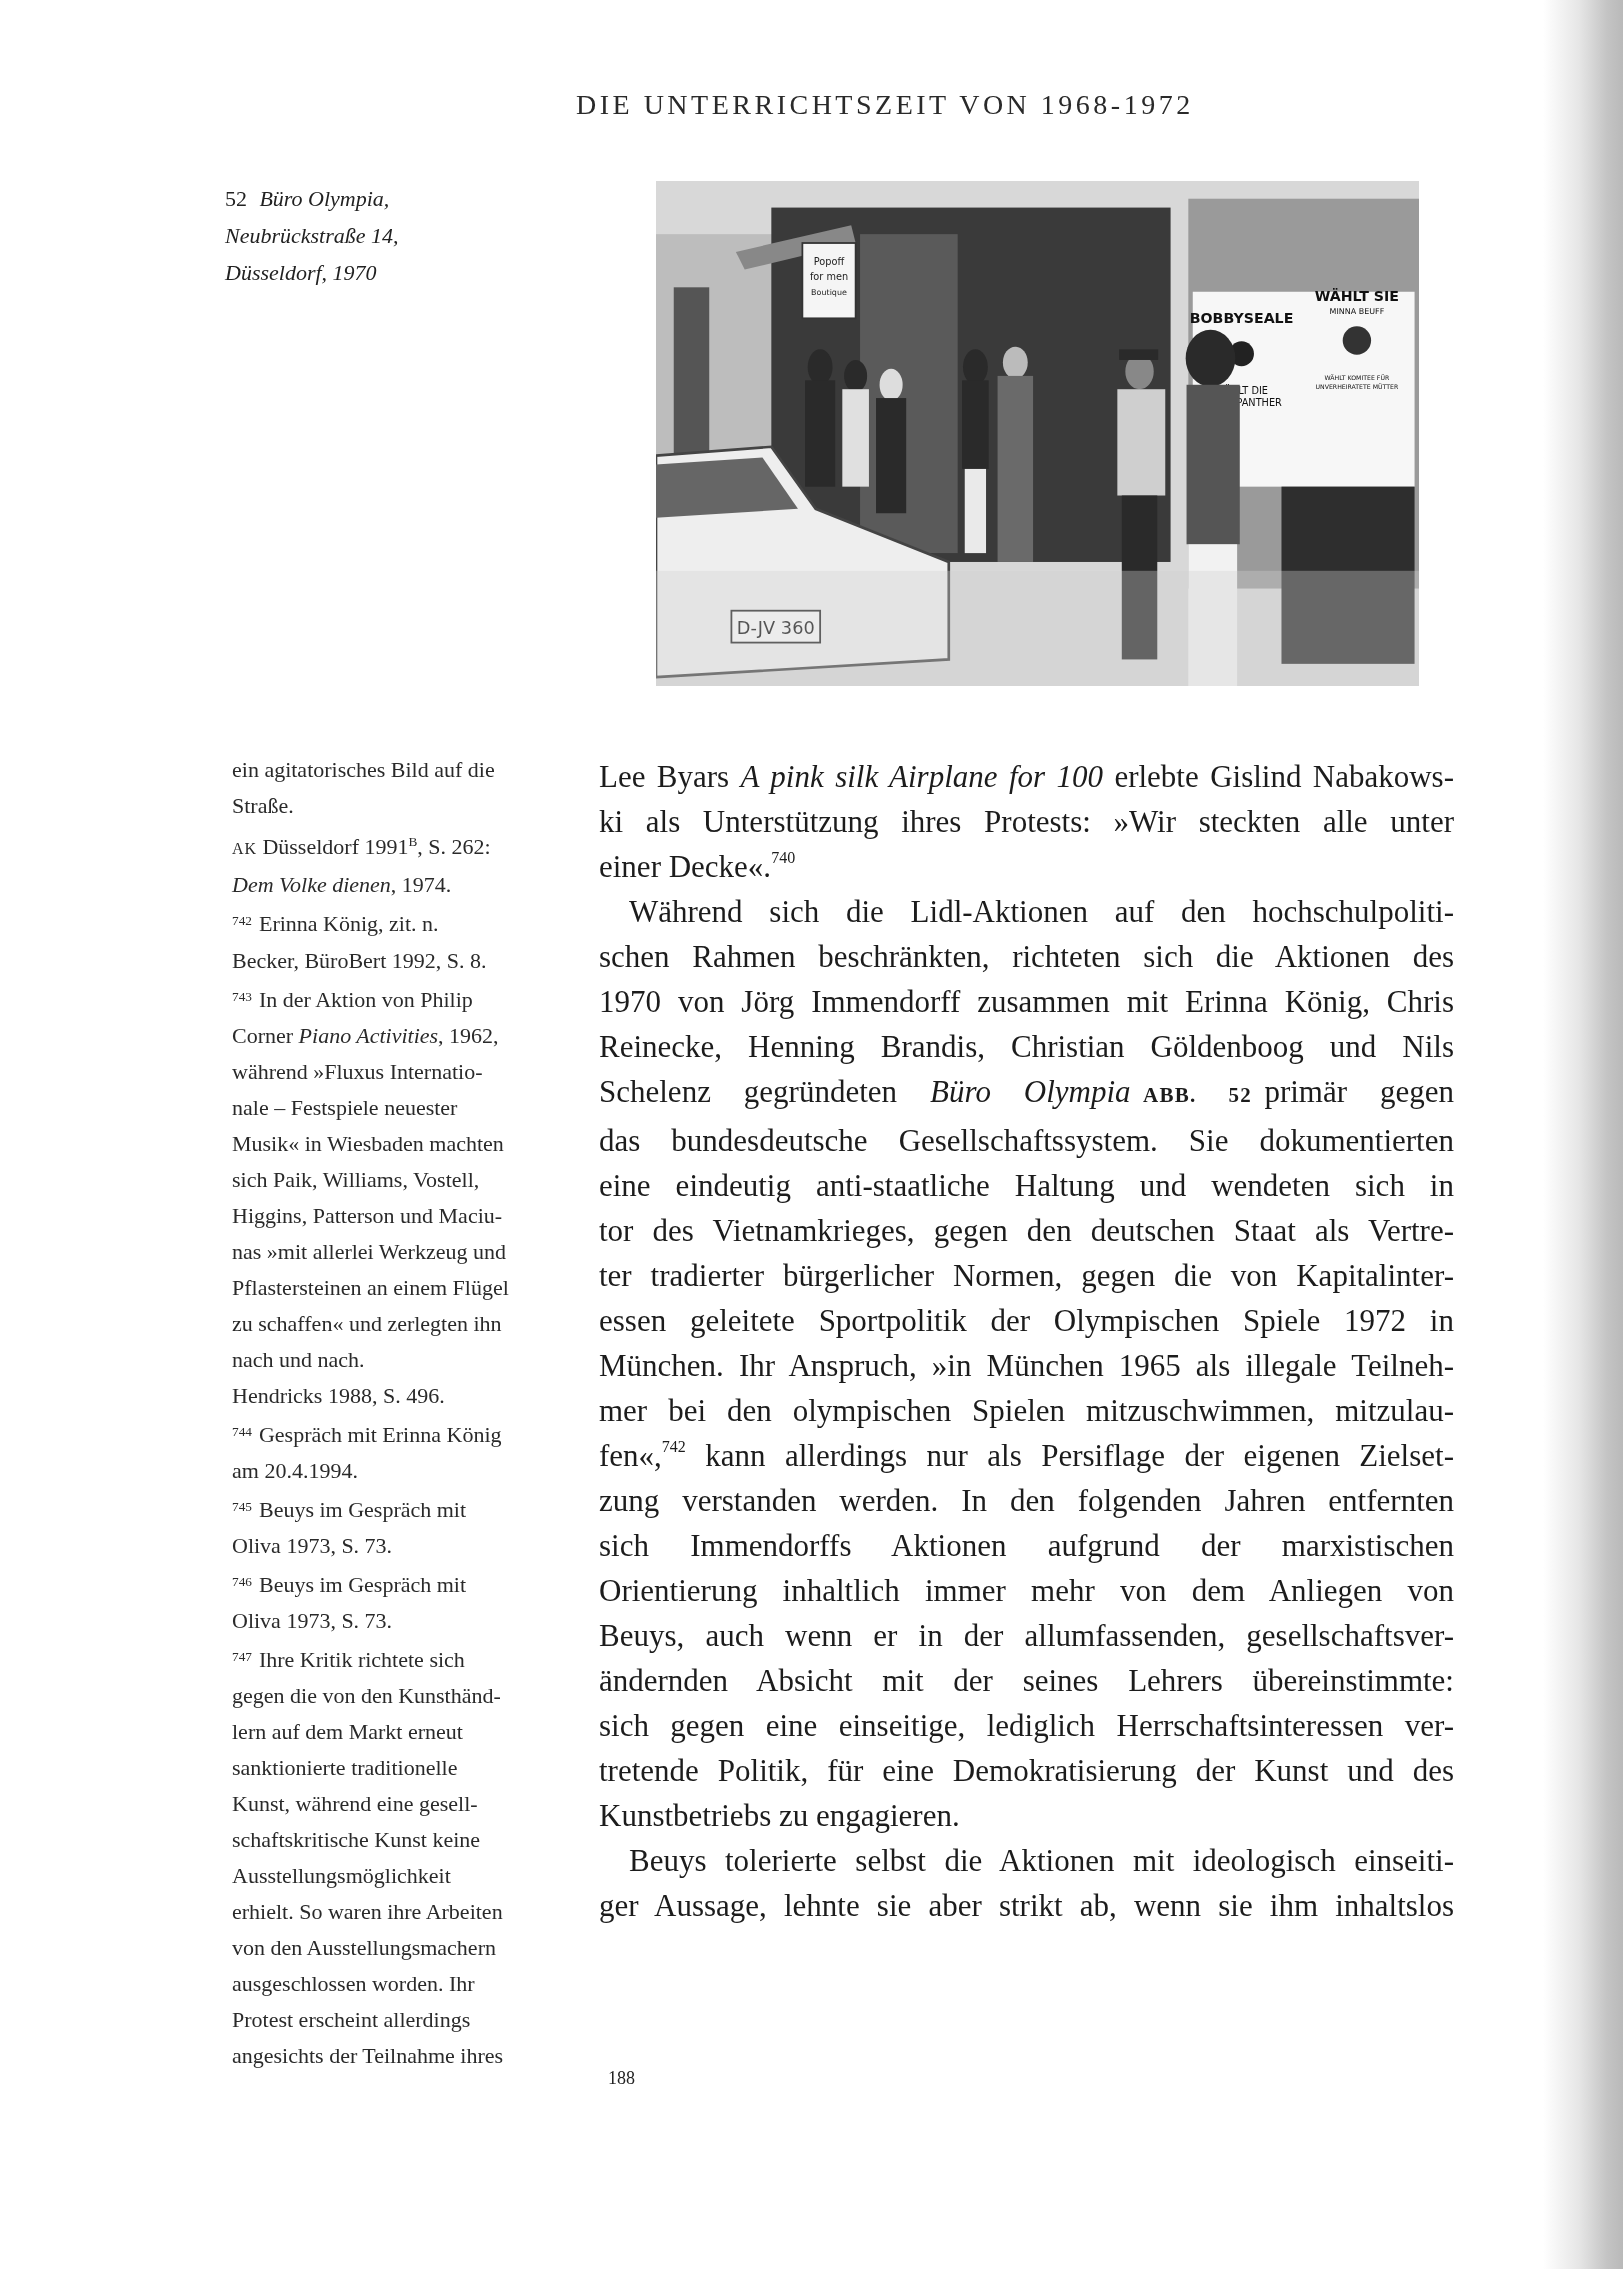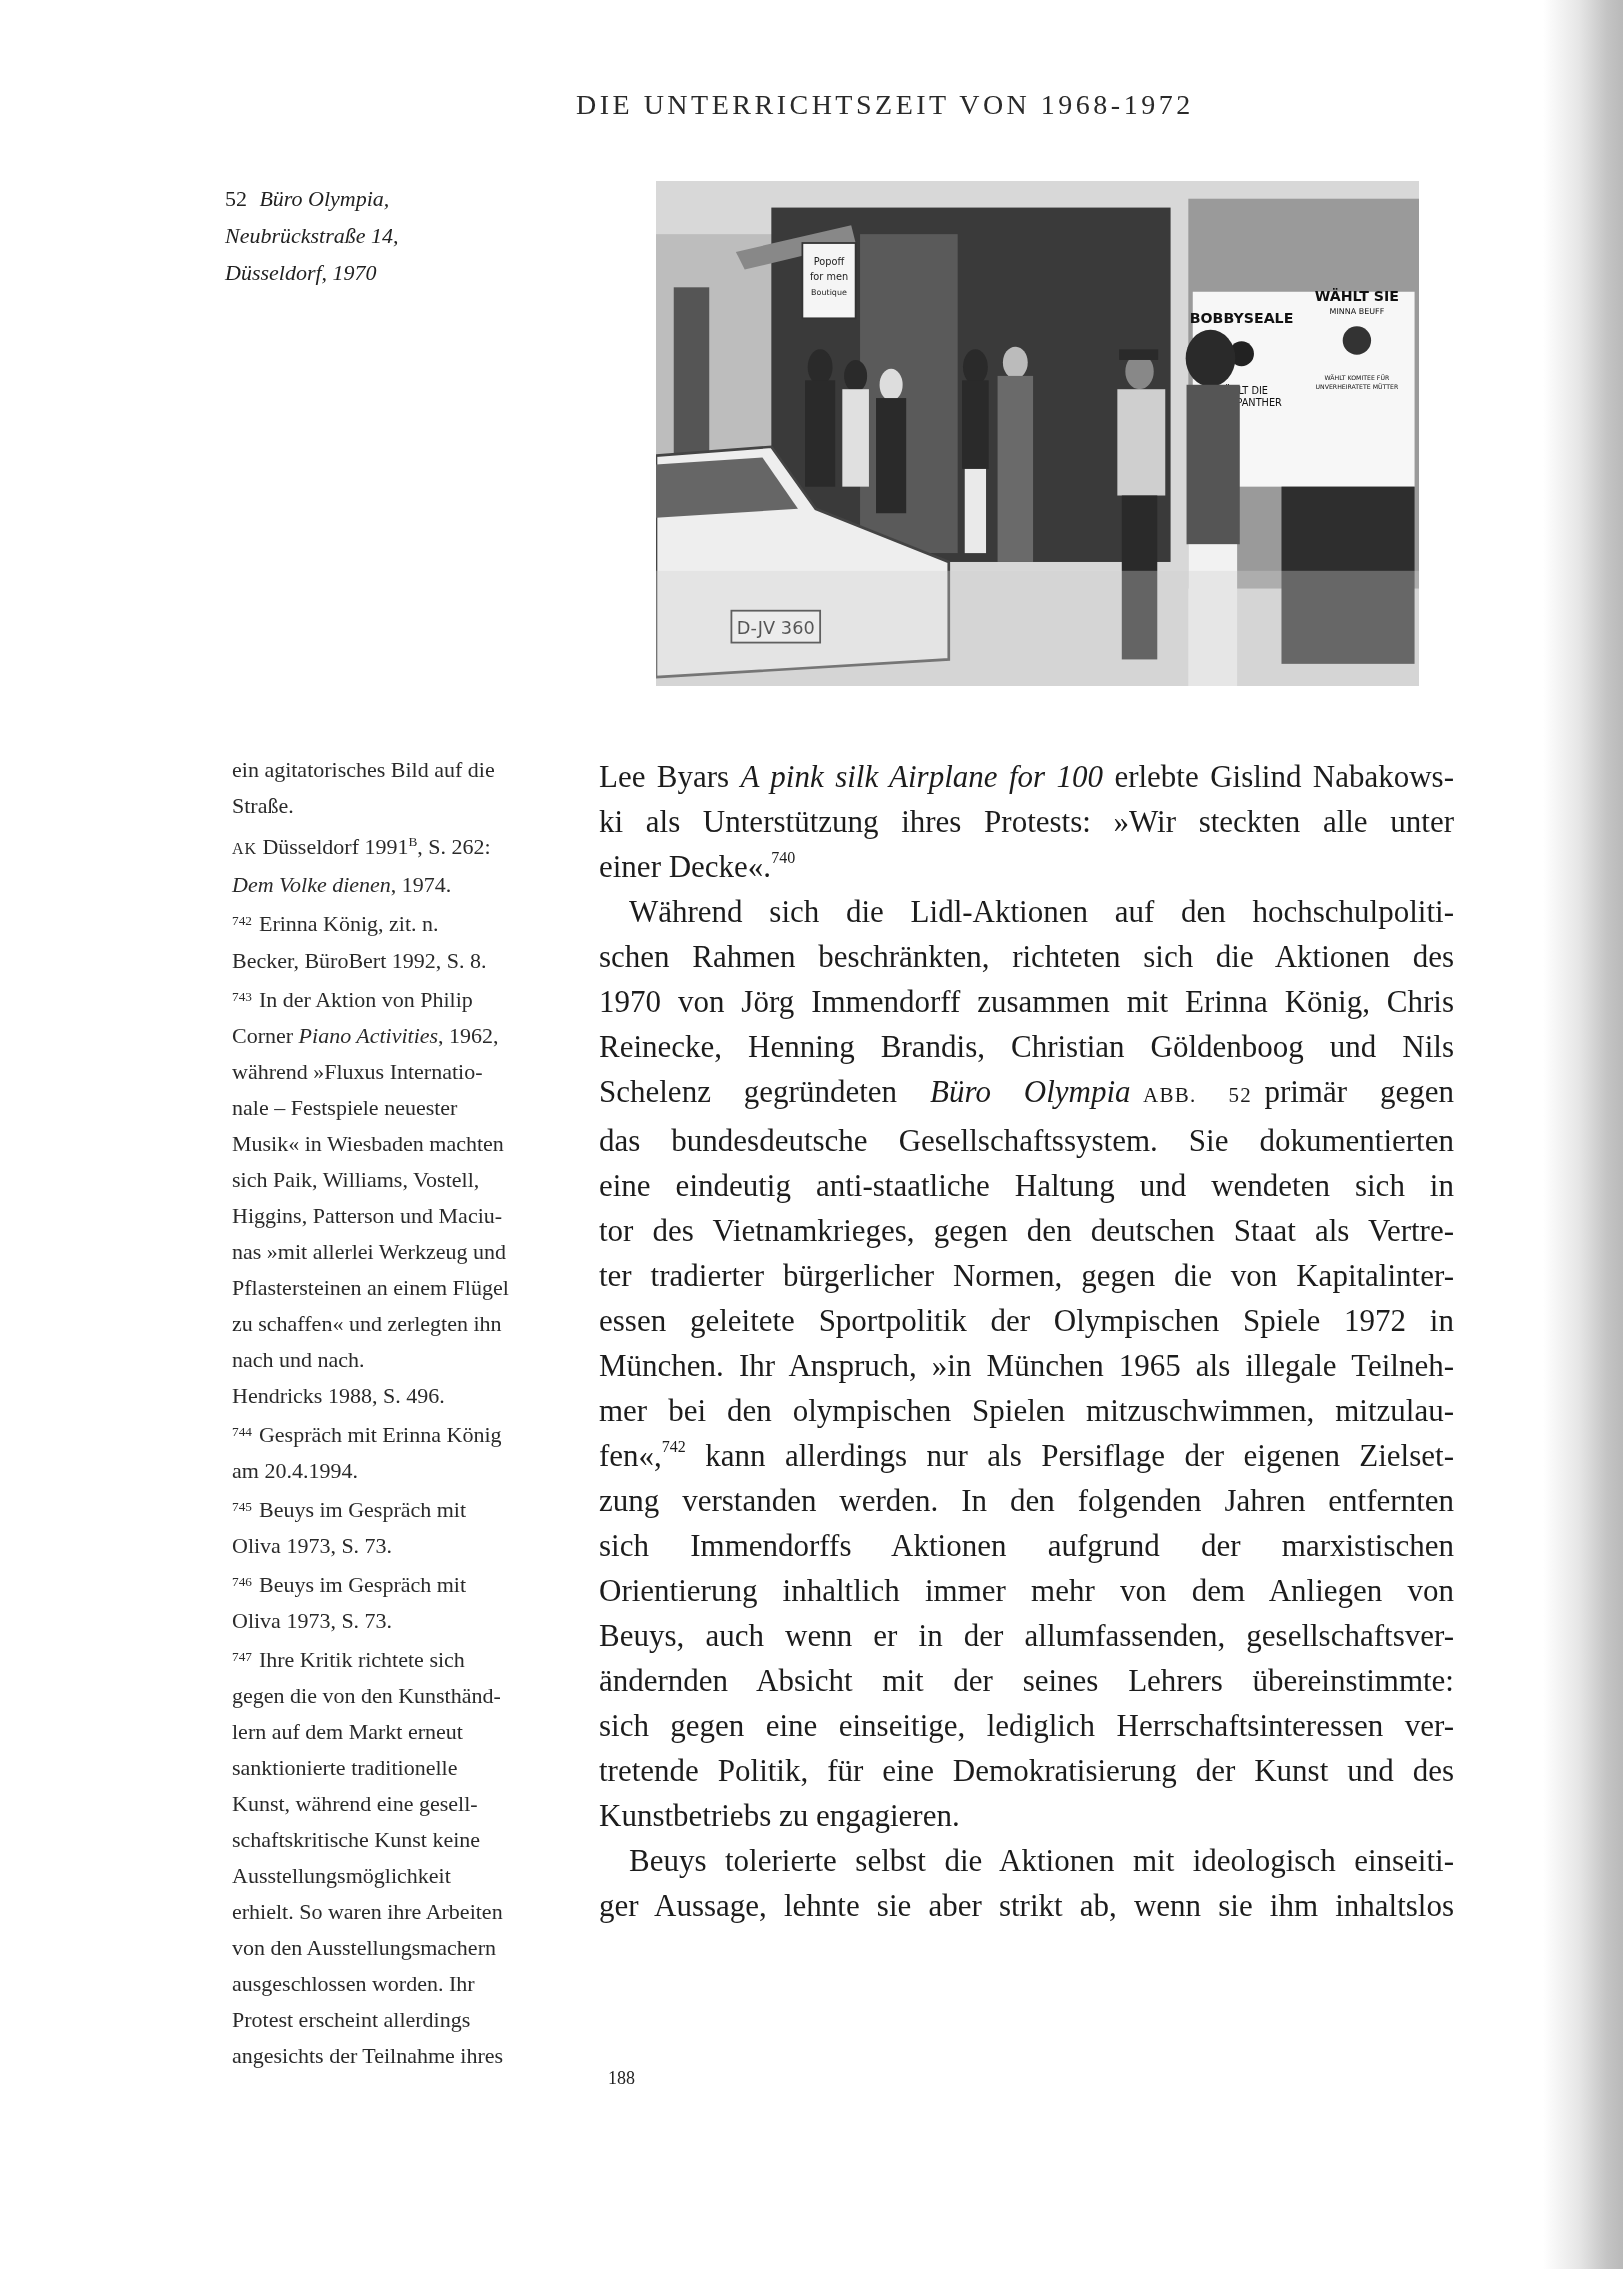--- a/index.html
+++ b/index.html
@@ -36,21 +36,21 @@
   .notes sup { font-size: 13.3px; }
   .body-text {
     position: absolute; top: 754px; left: 599px; width: 855px;
     font-size: 31px; line-height: 45px; color: #1c1c1c;
   }
   .body-text .line { white-space: nowrap; display: block; text-align: justify; text-align-last: justify; }
   .body-text .line.last { text-align-last: left; }
   .body-text .indent { padding-left: 30px; }
   .body-text sup { font-size: 16px; vertical-align: 14px; line-height: 0; }
   .body-text .sc { font-size: 21px; letter-spacing: 1.3px; }
-  .body-text .abb { font-size: 21px; font-weight: normal; letter-spacing: 1.3px; margin: 0 12.4px; }
+  .body-text .abb { font-size: 21px; font-weight: bold; letter-spacing: 1.3px; margin: 0 12.4px; }
   .page-number {
     position: absolute; top: 2068px; left: 608px; font-size: 18px; color: #222;
   }
 </style>
 </head>
 <body>
 
 <div class="page-shadow"></div>
 
 <div class="running-head">DIE UNTERRICHTSZEIT VON 1968-1972</div>

